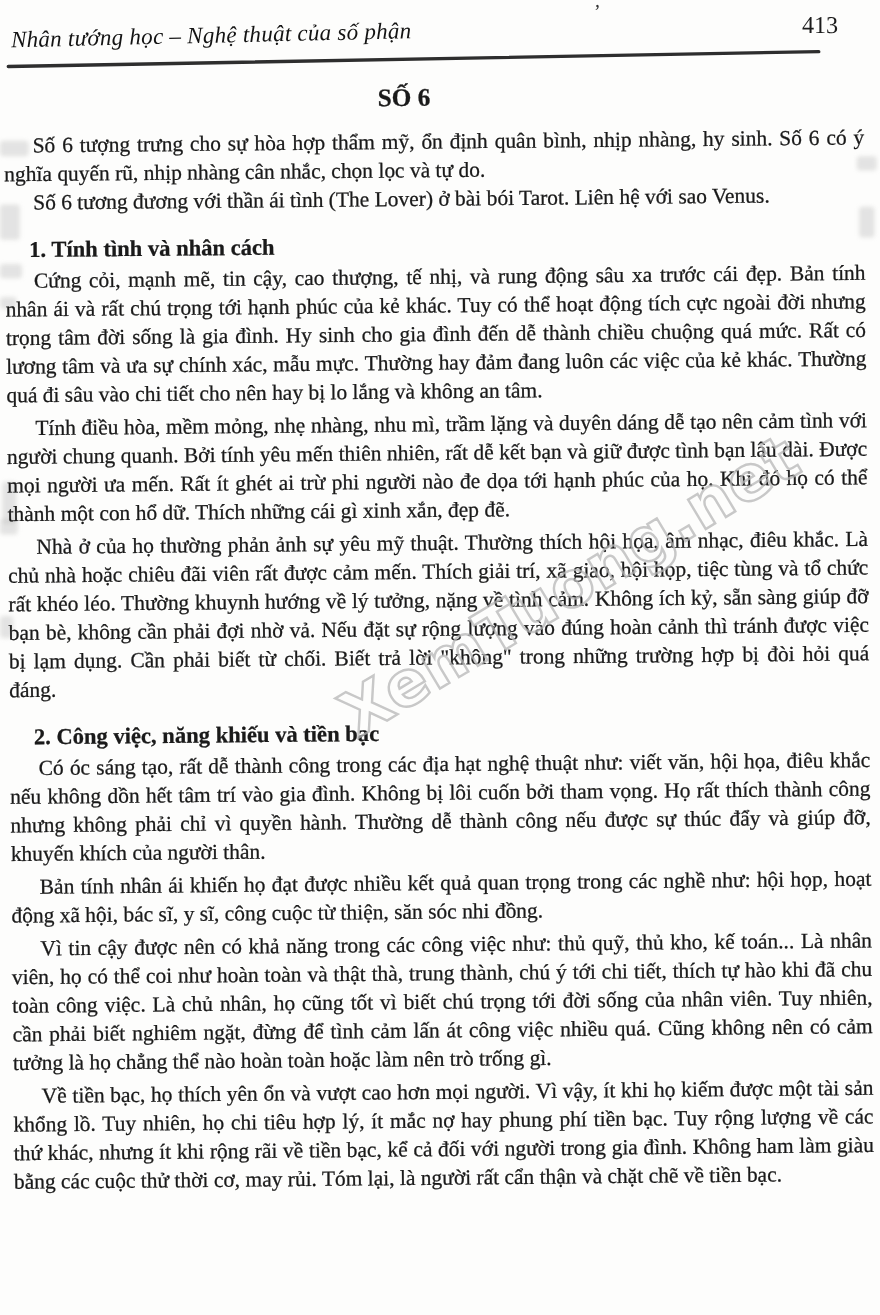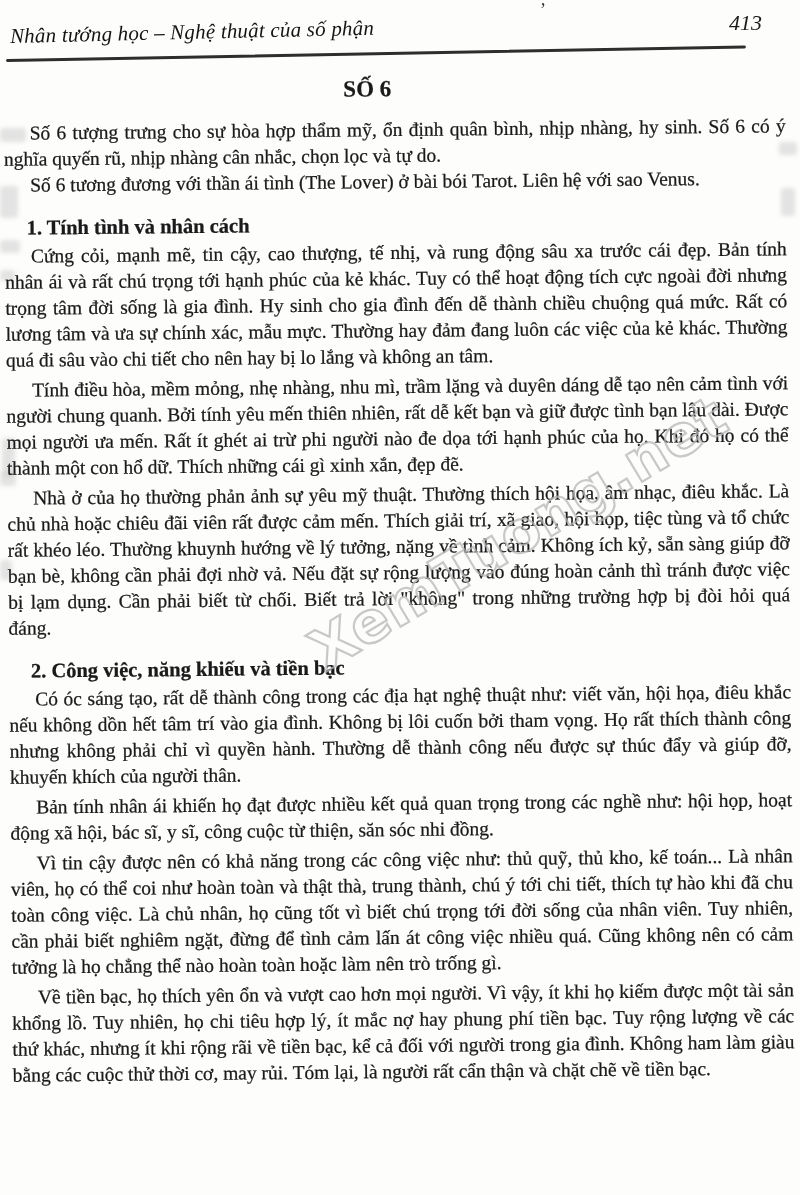--- a/index.html
+++ b/index.html
@@ -13,21 +13,21 @@
 
   
   .hdr-title{
     position:absolute;left:10px;top:24px;
     font-style:italic;font-size:21px;letter-spacing:.2px;color:#141414;
     transform:rotate(-1.3deg);transform-origin:left center;
     white-space:nowrap;
   }
   .hdr-num{
     position:absolute;right:38px;top:10px;
-    font-size:22px;color:#1c1c1c;font-style:italic;
+    font-size:22px;color:#1c1c1c;
   }
   .hdr-rule{
     position:absolute;left:6px;top:59px;width:740px;height:2.6px;
     background:#2e2e2e;border-radius:2px;
     transform:rotate(-1.05deg);transform-origin:left center;
   }
   .stray{
     position:absolute;left:540px;top:0;font-size:18px;color:#333;
   }
 

